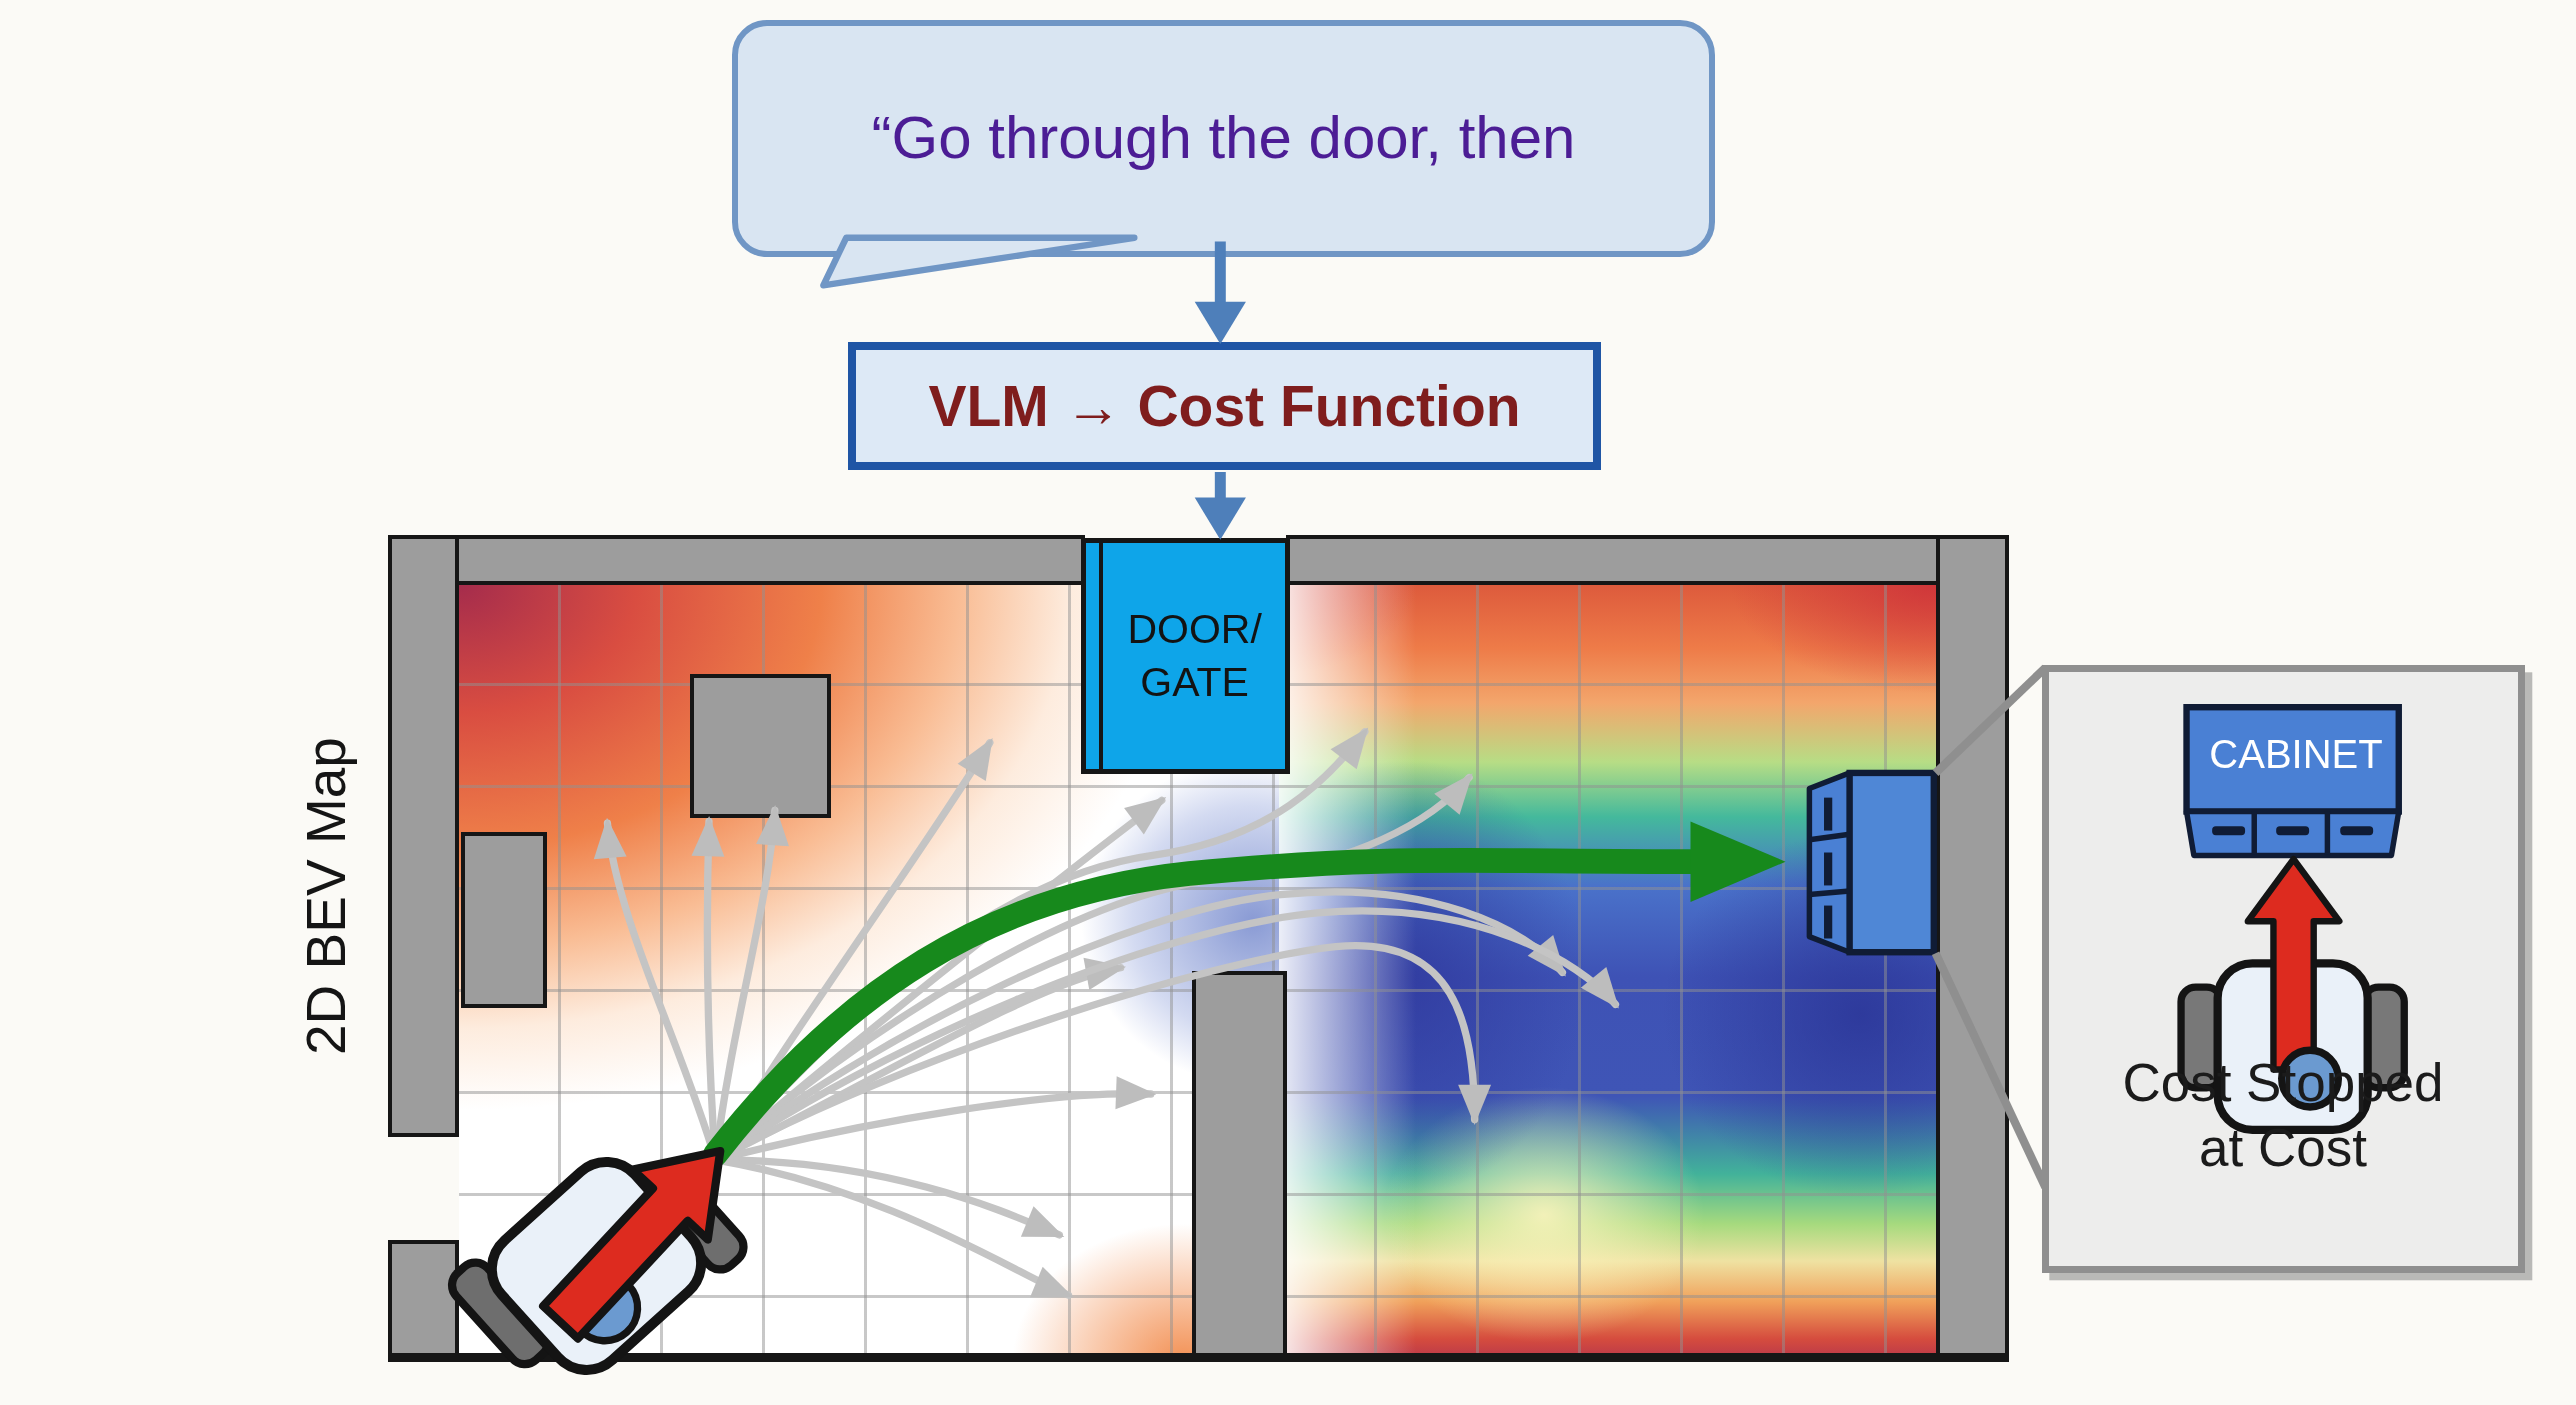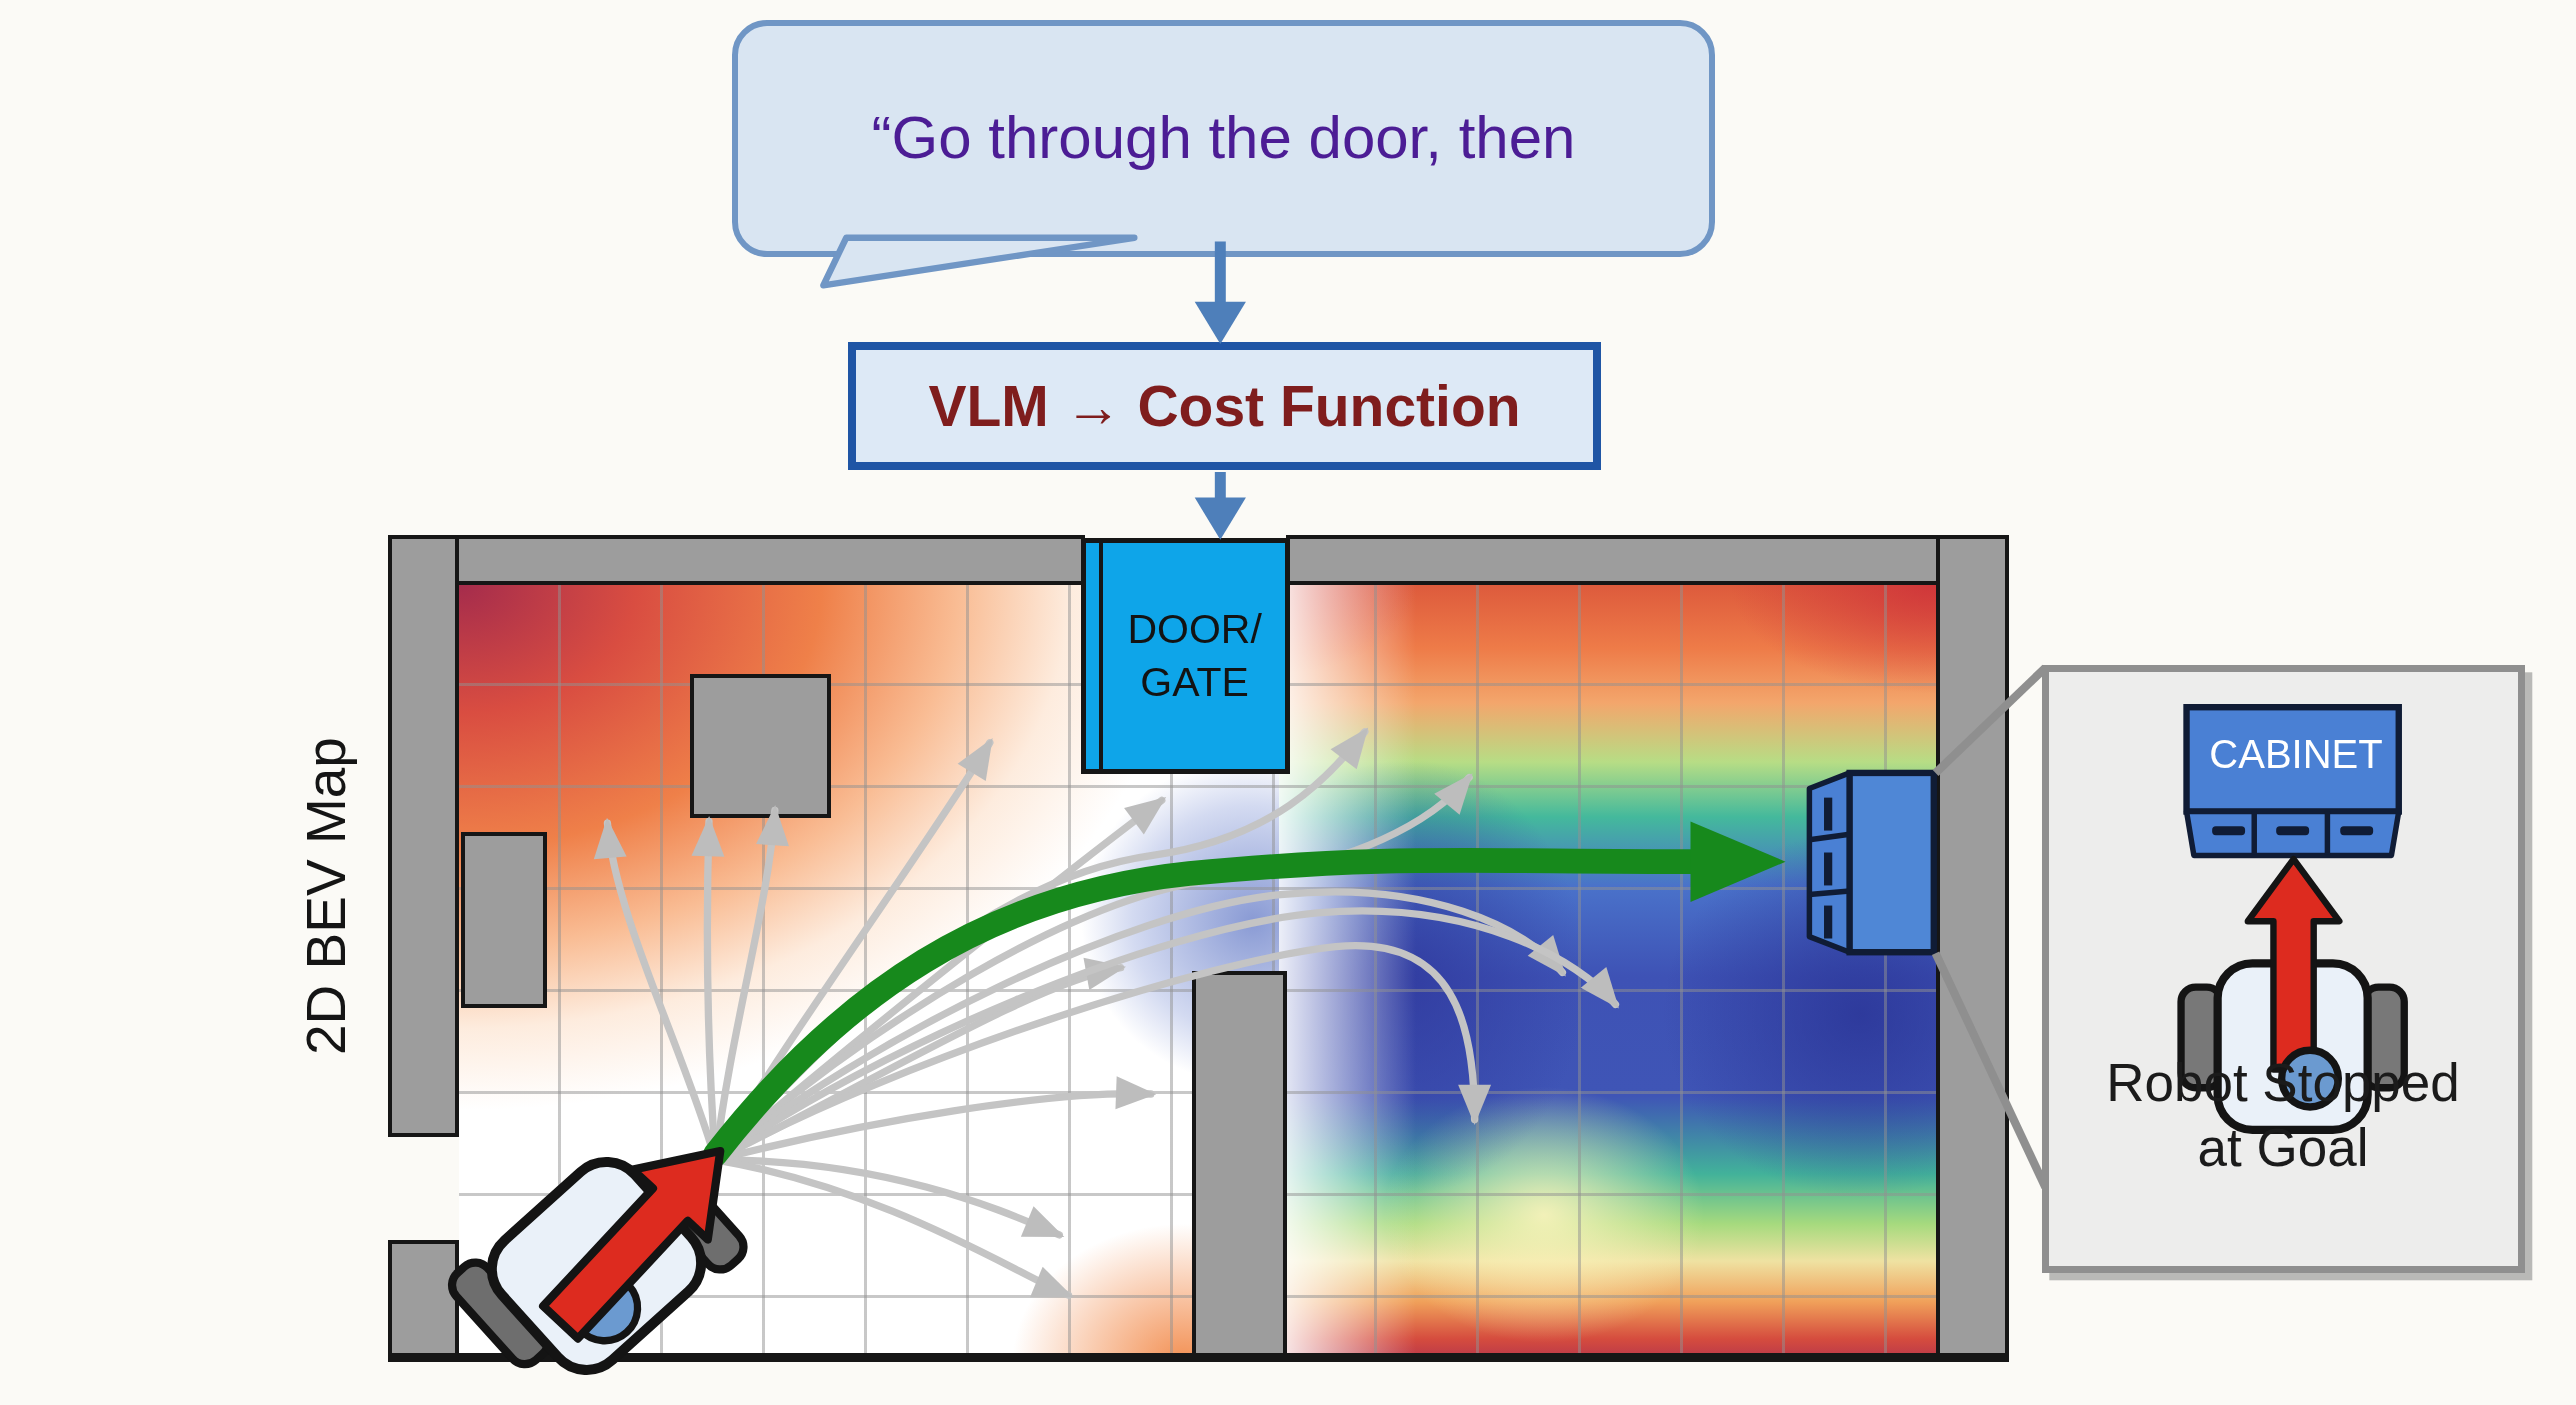--- a/index.html
+++ b/index.html
@@ -197,19 +197,19 @@
         <rect x="152" y="352" width="44" height="110" rx="16" fill="#787878" stroke="#141414" stroke-width="8"></rect>
         <rect x="352" y="352" width="44" height="110" rx="16" fill="#787878" stroke="#141414" stroke-width="8"></rect>
         <rect x="192" y="326" width="164" height="182" rx="38" fill="#eaf1f9" stroke="#141414" stroke-width="9"></rect>
       </g>
 
       <polygon points="253,442 253,280 225,280 275,212 325,280 297,280 297,442" fill="#dd2b1f" stroke="#141414" stroke-width="7" stroke-linejoin="round"></polygon>
       <circle cx="293" cy="452" r="31" fill="#6b9ad0" stroke="#141414" stroke-width="8"></circle>
     </svg>
     <div class="inset-cab-label">CABINET</div>
     <div class="inset-caption">
-      <div>Robot Stopped</div>
-      <div>at Goal</div>
+      <div>Cost Stopped</div>
+      <div>at Cost</div>
     </div>
   </div>
 
 </div>
 
 
 </body></html>

